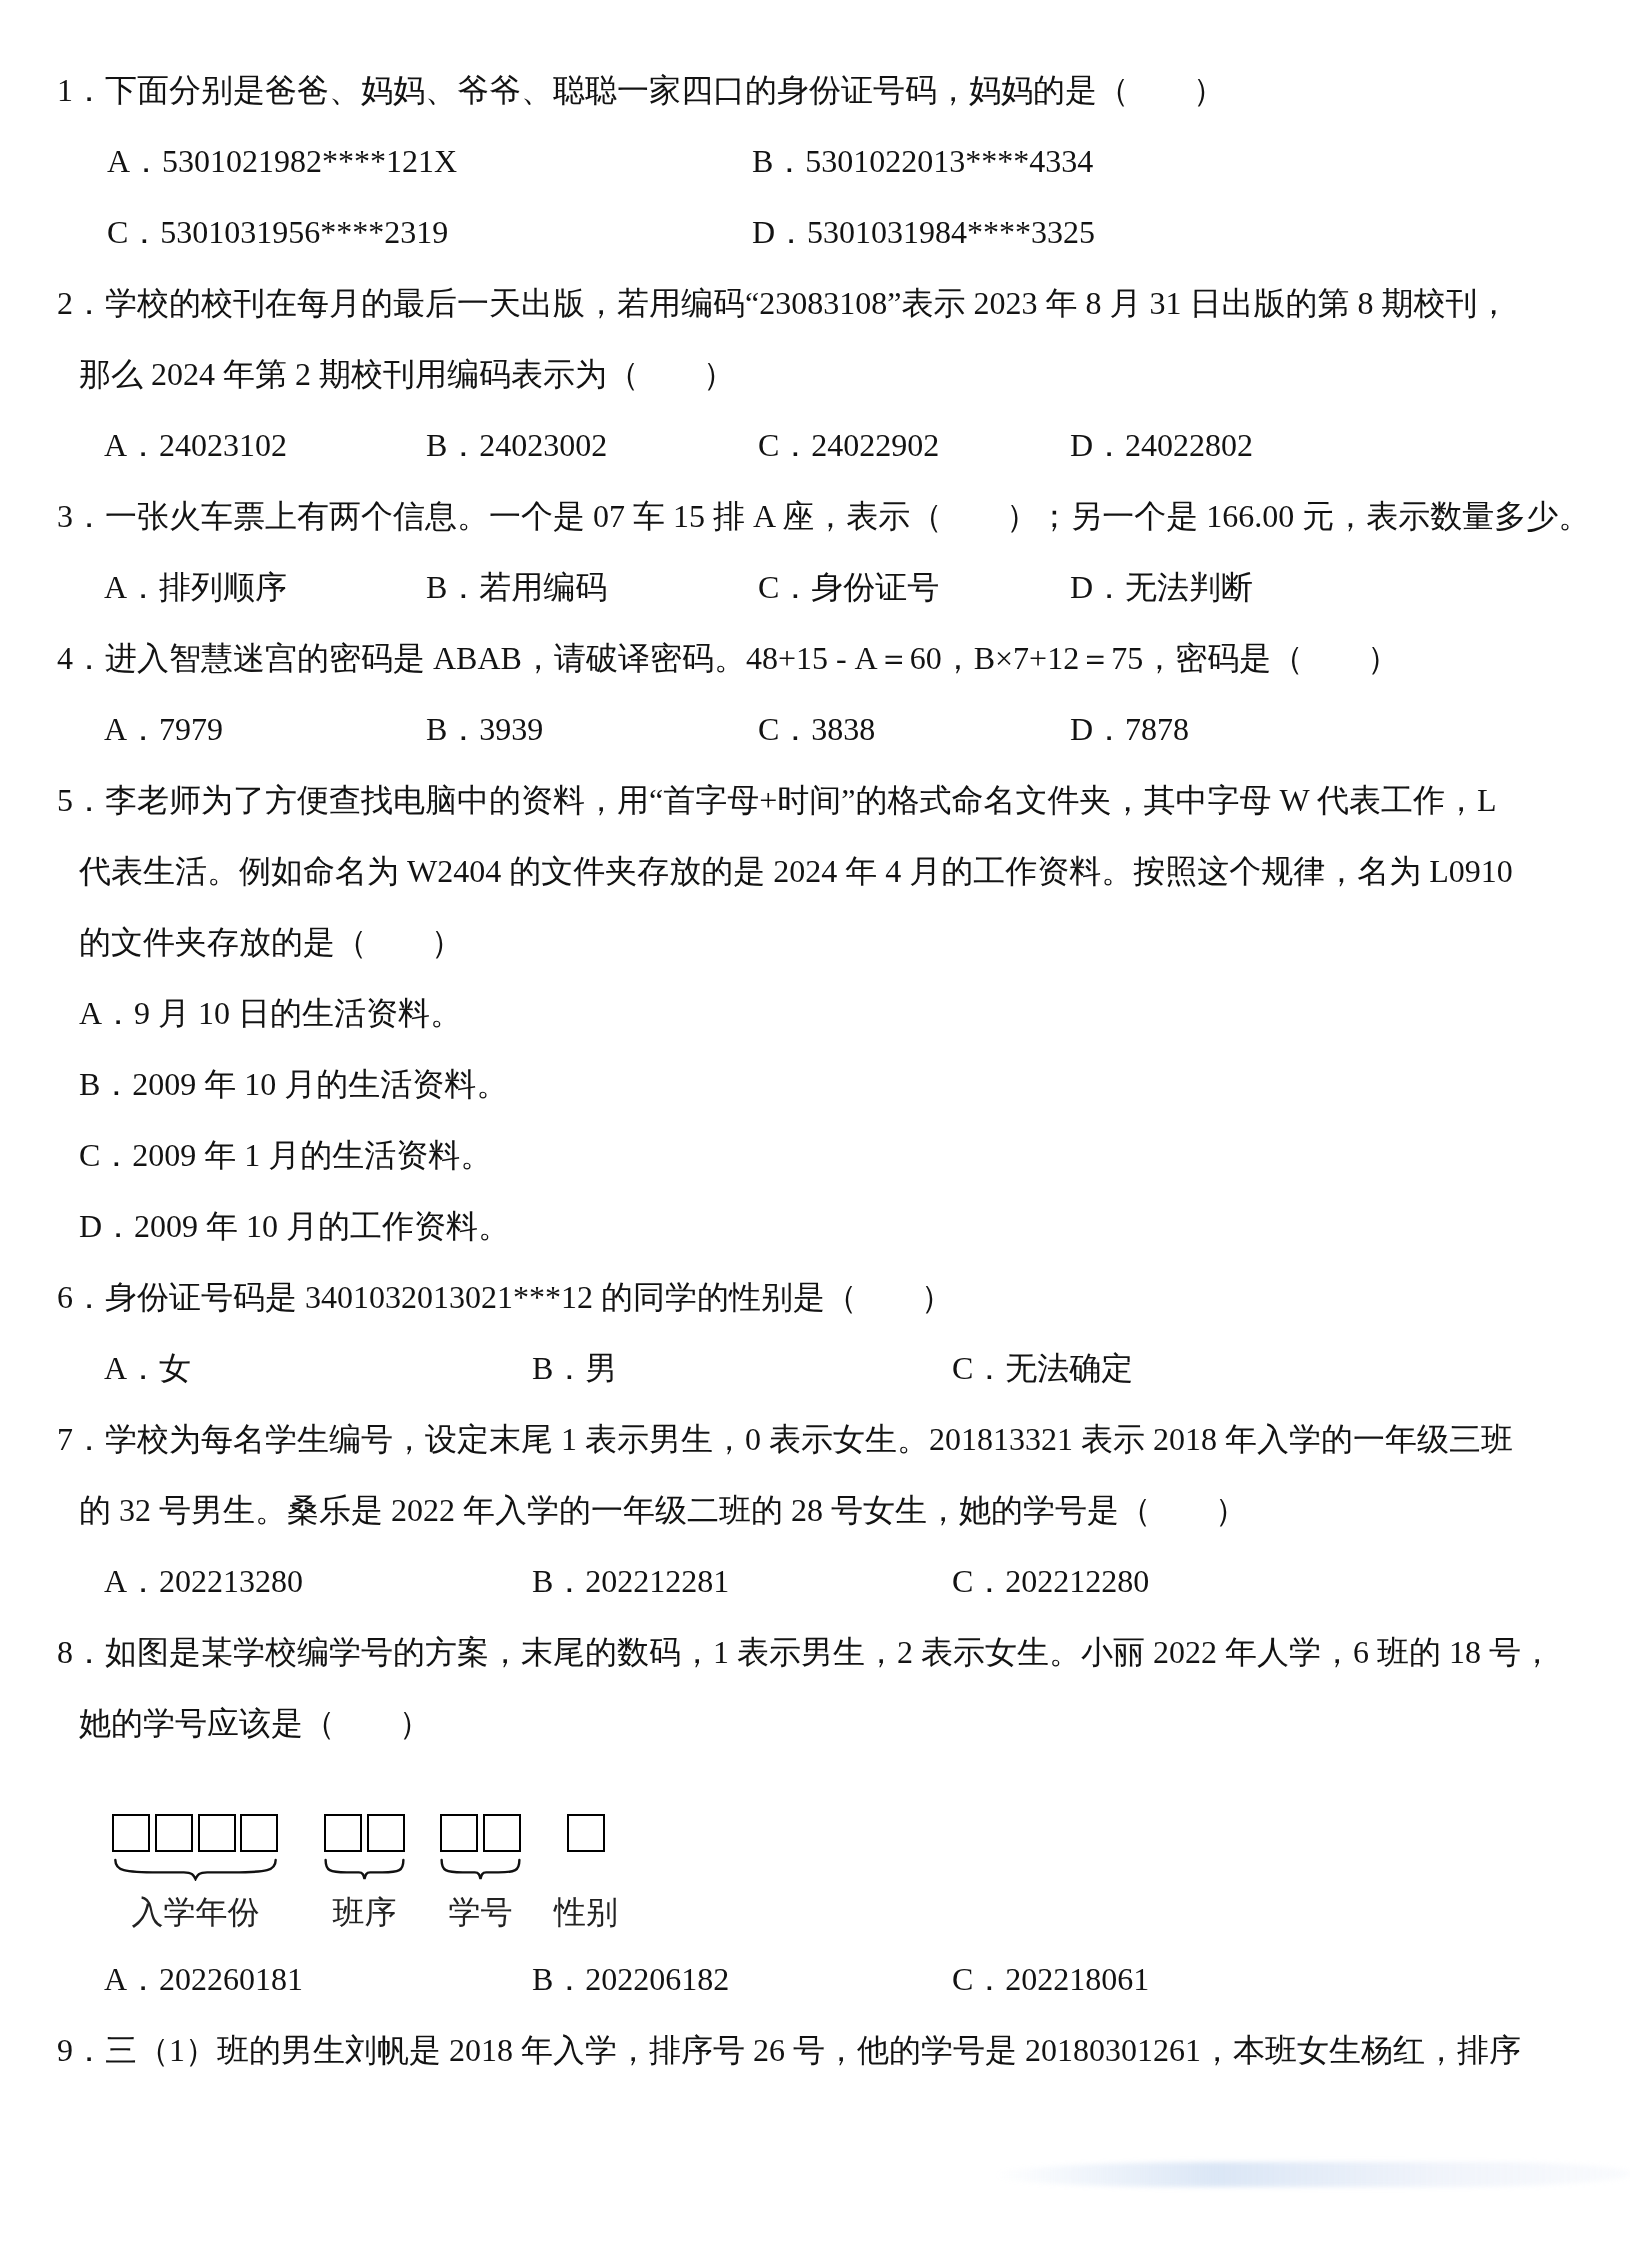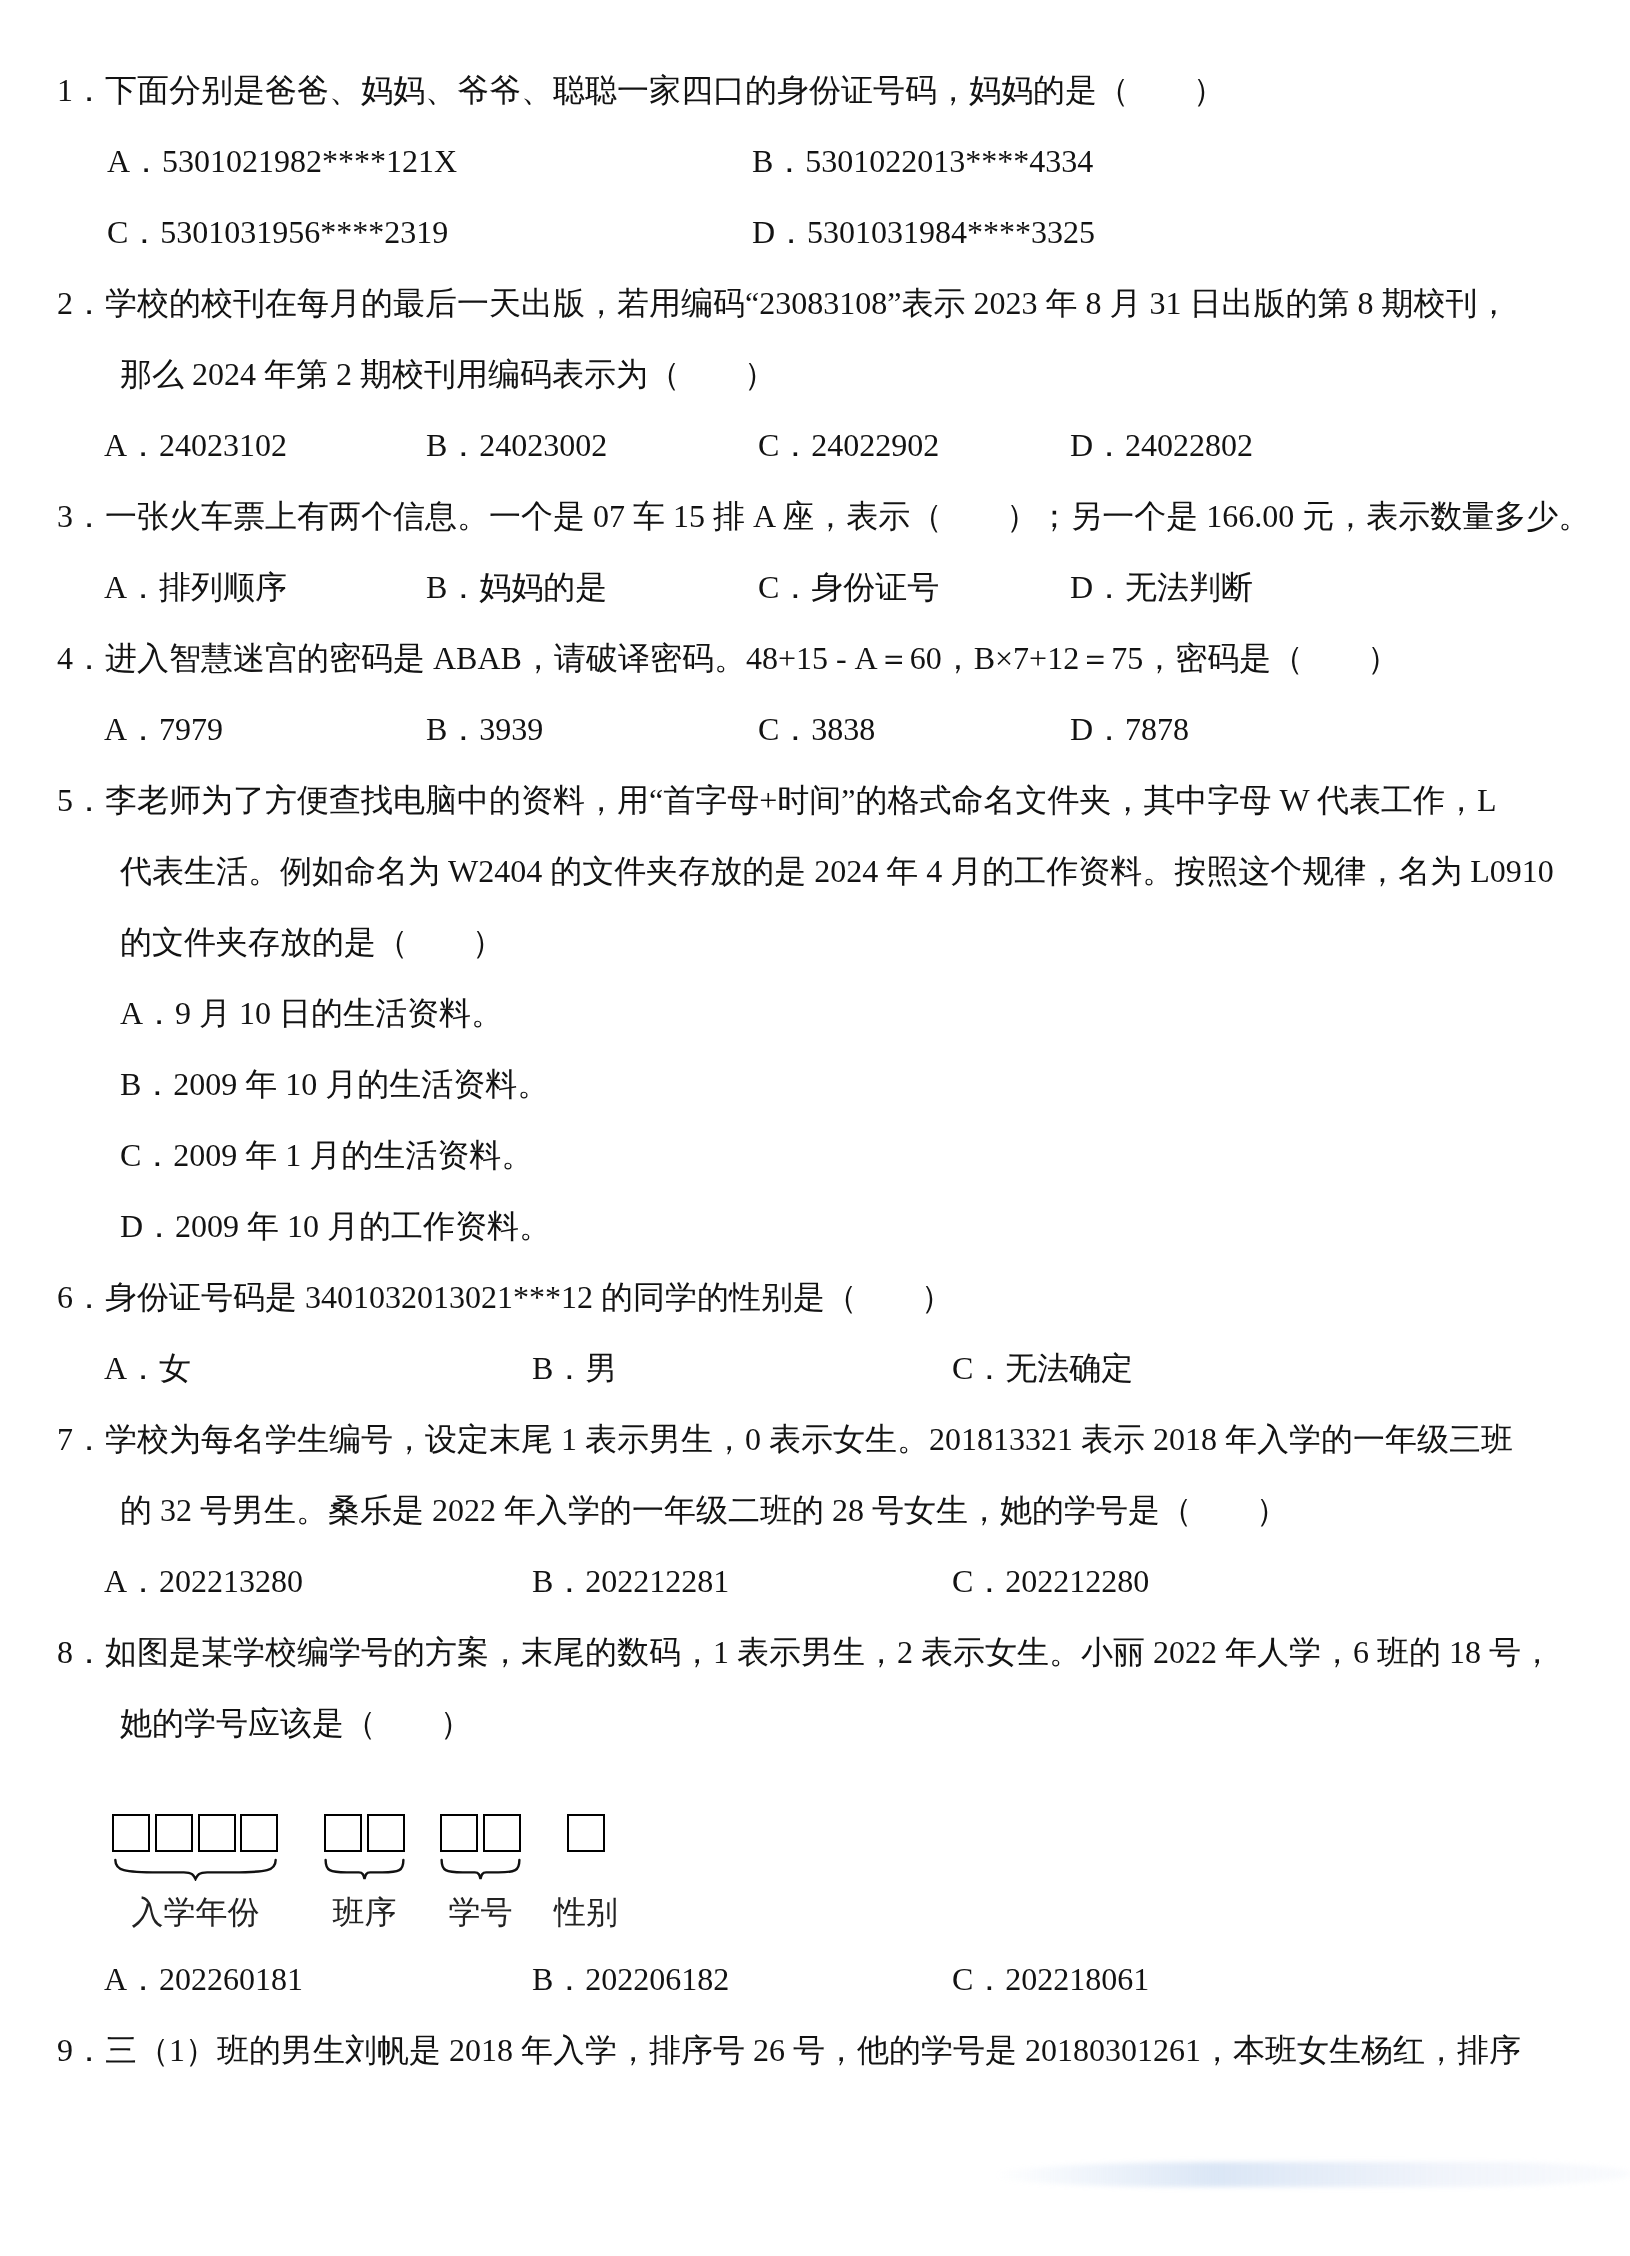--- a/index.html
+++ b/index.html
@@ -9,21 +9,21 @@
     margin:0 auto;
   }
   .title{
     margin:0;padding-top:27px;height:67px;line-height:67px;text-align:center;
     font-family:"Liberation Sans","DejaVu Sans",sans-serif;
     font-size:55px;font-weight:700;letter-spacing:2.9px;color:#000;
   }
   .content{margin-top:55px;}
   .line{height:71px;display:flex;align-items:center;white-space:nowrap;font-size:32px;}
   .line.first{padding-left:57px;}
-  .line.cont{padding-left:120px;}
+  .line.cont{padding-left:79px;}
   .qnum{display:inline-block;min-width:48px;}
   .optrow{position:relative;height:71px;font-size:32px;}
   .opt{position:absolute;top:50%;transform:translateY(-50%);white-space:nowrap;}
   
   .c2a{left:107px;} .c2b{left:752px;}
   .c4a{left:104px;} .c4b{left:426px;} .c4c{left:758px;} .c4d{left:1070px;}
   .c3a{left:104px;} .c3b{left:532px;} .c3c{left:952px;text-align:center;}
   
   .diagram{position:relative;height:185px;}
   .dgroup{position:absolute;top:0;height:100%;}
@@ -80,21 +80,21 @@
       </div>
     </div>
 
     <div>
       <div class="line first">
         <span class="qnum">3．</span>
         <span>一张火车票上有两个信息。一个是 07 车 15 排 A 座，表示（　　）；另一个是 166.00 元，表示数量多少。</span>
       </div>
       <div class="optrow">
         <span class="opt c4a">A．排列顺序</span>
-        <span class="opt c4b">B．妈妈的是</span>
+        <span class="opt c4b">B．若用编码</span>
         <span class="opt c4c">C．身份证号</span>
         <span class="opt c4d">D．无法判断</span>
       </div>
     </div>
 
     <div>
       <div class="line first">
         <span class="qnum">4．</span>
         <span>进入智慧迷宫的密码是 ABAB，请破译密码。48+15 - A＝60，B×7+12＝75，密码是（　　）</span>
       </div>

